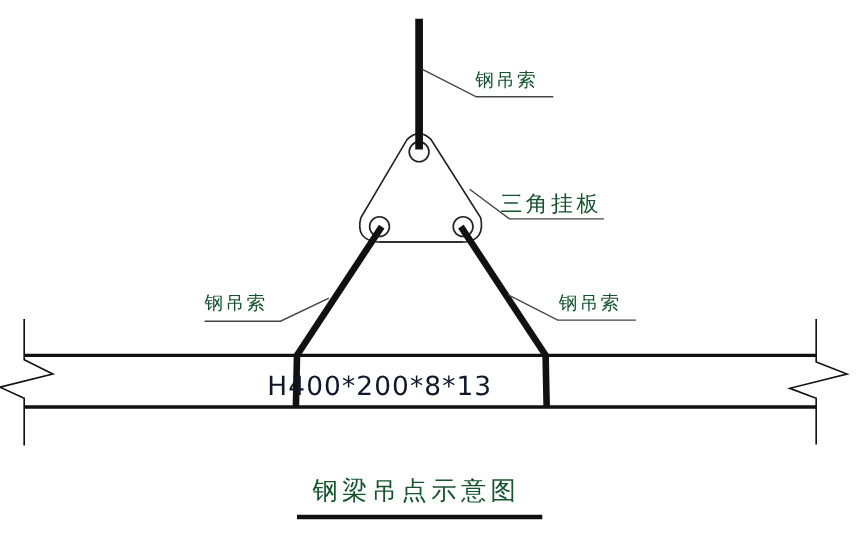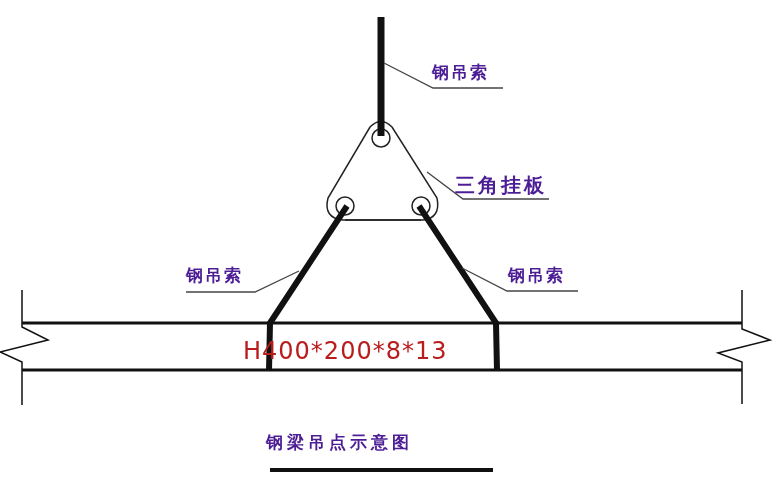--- a/index.html
+++ b/index.html
@@ -1,24 +1,24 @@
 <!DOCTYPE html>
 <html><head>
 <meta charset="utf-8">
 <style>
   html, body { margin:0; padding:0; background:#ffffff; }
   body { width:784px; height:500px; position:relative; overflow:hidden; font-family:"DejaVu Sans", sans-serif; }
   svg { position:absolute; left:0; top:0; }
-  .label { position:absolute; font-family:"DejaVu Sans", sans-serif; color:#4c1d95; font-weight:bold; white-space:nowrap; }
+  .label { position:absolute; font-family:"DejaVu Sans", sans-serif; color:#14532d; font-weight:normal; white-space:nowrap; }
   .lbl-top { left:432px; top:61px; font-size:17px; letter-spacing:2px; }
   .lbl-plate { left:455px; top:172px; font-size:20px; letter-spacing:3px; }
   .lbl-left { left:186px; top:264px; font-size:17px; letter-spacing:2px; }
   .lbl-right { left:508px; top:264px; font-size:17px; letter-spacing:2px; }
-  .lbl-beam { left:243px; top:337px; font-size:24px; font-weight:normal; color:#b91c1c; letter-spacing:1px; }
-  .lbl-title { left:266px; top:431px; font-size:17px; letter-spacing:4px; }
+  .lbl-beam { left:243px; top:337px; font-size:24px; font-weight:normal; color:#0f172a; letter-spacing:1px; }
+  .lbl-title { left:284px; top:431px; font-size:23px; letter-spacing:4px; }
 </style>
 </head>
 <body>
 
 <svg width="784" height="500" viewBox="0 0 784 500" xmlns="http://www.w3.org/2000/svg">
 
   <g stroke="#111" fill="none">
     <line x1="22" y1="323" x2="742" y2="323" stroke-width="3"></line>
     <line x1="22" y1="370" x2="742" y2="370" stroke-width="3"></line>
 

